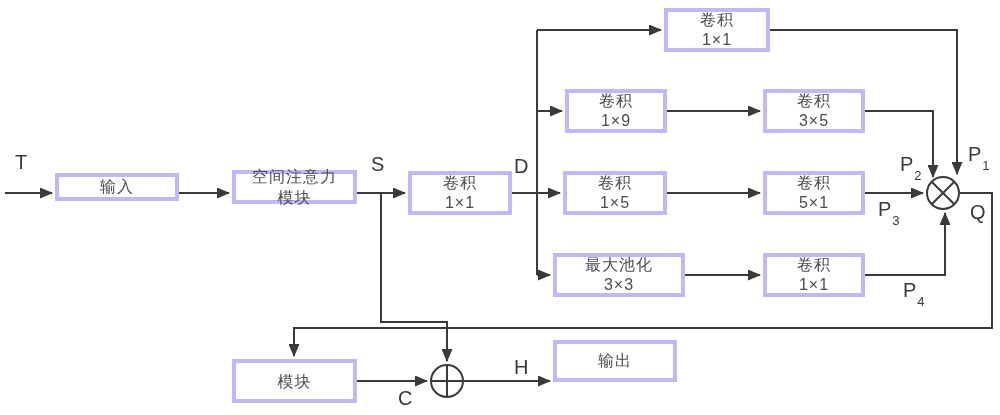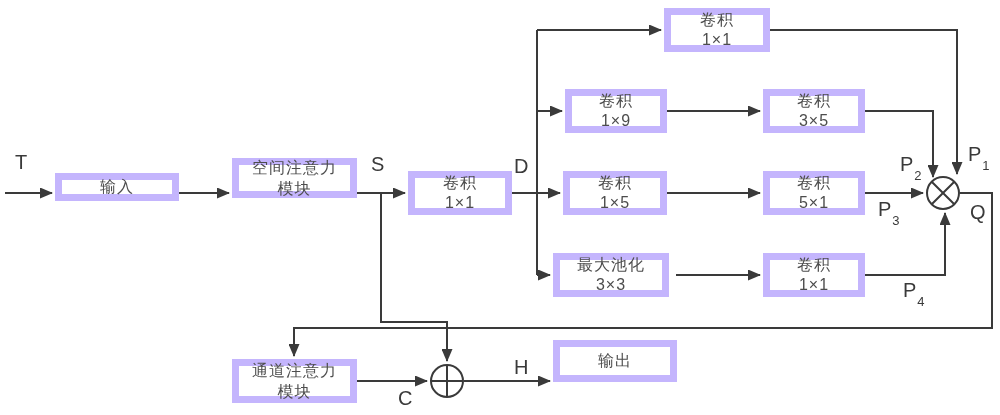--- a/index.html
+++ b/index.html
@@ -7,21 +7,21 @@
     position:relative;
     width:1000px;height:415px;
     background:#ffffff;
     font-family:"Liberation Sans","DejaVu Sans",sans-serif;
     overflow:hidden;
   }
   #wires{position:absolute;left:0;top:0;width:1000px;height:415px;}
   .node{
     position:absolute;
     box-sizing:border-box;
-    border:7px solid #c4b5fd;
+    border:4px solid #c4b5fd;
     background:#ffffff;
     color:#4d4d4d;
     display:flex;
     flex-direction:column;
     align-items:center;
     justify-content:center;
     font-size:16px;
     line-height:20px;
     text-align:center;
     letter-spacing:1px;
@@ -88,21 +88,21 @@
         <circle cx="447" cy="381" r="16" fill="#ffffff"></circle>
         <path d="M447 365 V397 M431 381 H463"></path>
       </g>
     </g>
   </svg>
 
   <div class="node" style="left:55px;top:173px;width:124px;height:28px">
     <span>输入</span>
   </div>
 
-  <div class="node" style="left:232px;top:158px;width:125px;height:40px;line-height:21px">
+  <div class="node" style="left:232px;top:170px;width:125px;height:34px;line-height:21px">
     <span>空间注意力</span>
     <span>模块</span>
   </div>
 
   <div class="node" style="left:408px;top:171px;width:104px;height:44px">
     <span>卷积</span>
     <span>1×1</span>
   </div>
 
   <div class="node" style="left:664px;top:8px;width:106px;height:44px">
@@ -123,32 +123,31 @@
   <div class="node" style="left:563px;top:171px;width:104px;height:44px">
     <span>卷积</span>
     <span>1×5</span>
   </div>
 
   <div class="node" style="left:763px;top:171px;width:102px;height:44px">
     <span>卷积</span>
     <span>5×1</span>
   </div>
 
-  <div class="node" style="left:553px;top:253px;width:116px;height:44px">
+  <div class="node" style="left:553px;top:253px;width:132px;height:44px">
     <span>最大池化</span>
     <span>3×3</span>
   </div>
 
   <div class="node" style="left:763px;top:253px;width:102px;height:44px">
     <span>卷积</span>
     <span>1×1</span>
   </div>
 
   <div class="node" style="left:232px;top:359px;width:125px;height:44px;line-height:21px">
-    <span>通道注意力</span>
     <span>模块</span>
   </div>
 
   <div class="node" style="left:553px;top:340px;width:124px;height:42px">
     <span>输出</span>
   </div>
 
   <div class="edge-label" style="left:15px;top:151px">
     <span>T</span>
   </div>

